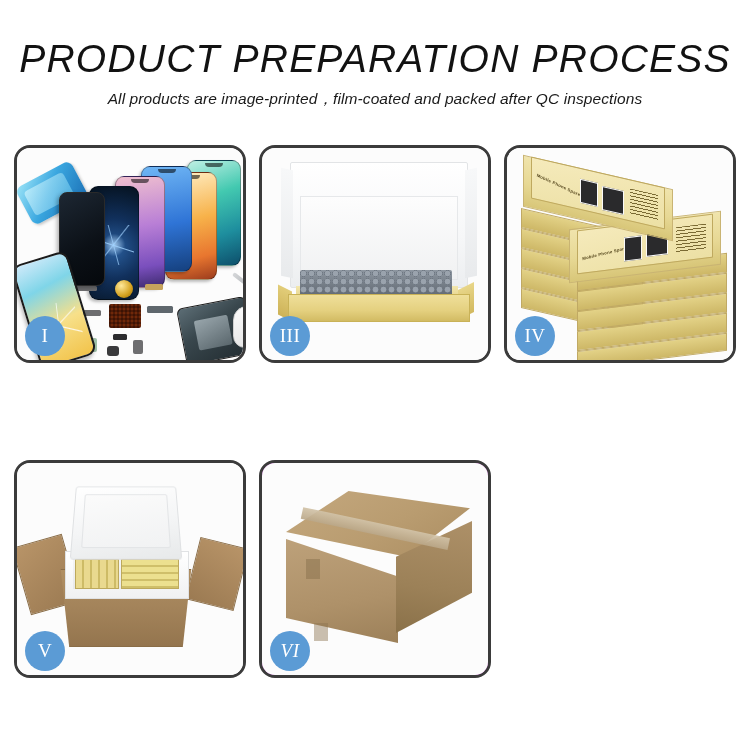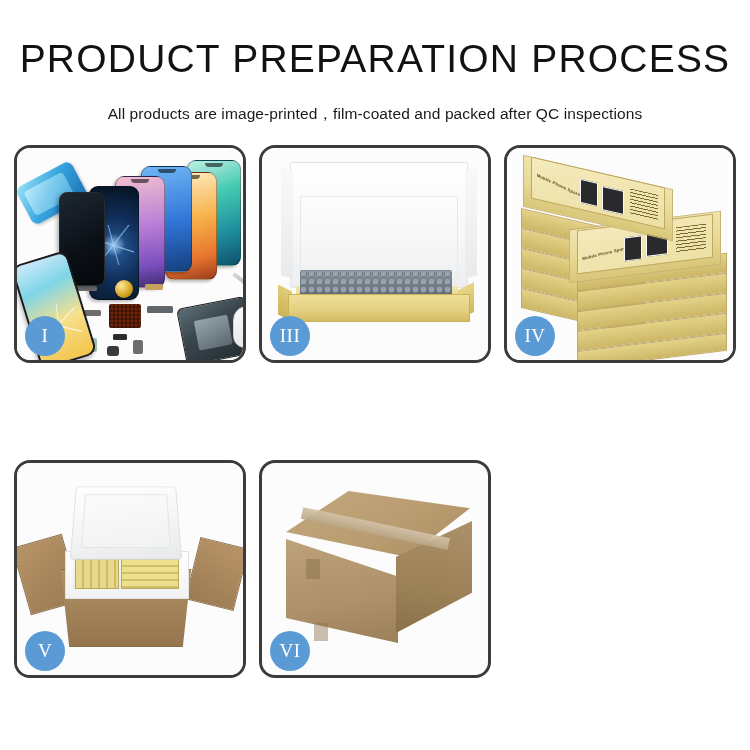--- a/index.html
+++ b/index.html
@@ -23,32 +23,33 @@
     background: #ffffff;
   }
 
   
   .header {
     position: absolute;
     top: 36px;
     left: 0;
     width: 750px;
     text-align: center;
+    font-style: italic;
   }
   .title {
     font-size: 39px;
     letter-spacing: 1.2px;
     font-weight: 400;
     line-height: 46px;
     color: #121212;
     font-family: "Liberation Sans", sans-serif;
     white-space: nowrap;
   }
   .subtitle {
-    margin-top: 22px;
+    margin-top: 7px;
     font-size: 15.5px;
     font-weight: 400;
     color: #1a1a1a;
     letter-spacing: 0.1px;
     white-space: nowrap;
   }
 
   
   .grid {
     position: absolute;
@@ -336,21 +337,21 @@
     border:1px solid #dfe1e3; border-radius:3px;
     transform: perspective(180px) rotateX(16deg);
   }
   .v-lid:after {
     content:""; position:absolute; left:9px; top:8px; right:9px; bottom:10px;
     border:1px solid #e2e4e6; border-radius:2px;
     background: linear-gradient(170deg,#fbfbfb,#f1f2f3);
   }
 
   
-  .p6 { background:#a21caf; }
+  .p6 { background:#a21caf;font-style:italic; }
   .c-top {
     position:absolute; left:24px; top:28px; width:184px; height:66px;
     background: linear-gradient(150deg,#c4a87e 0%,#b99c70 55%,#ab8d61 100%);
     clip-path: polygon(34% 0%, 100% 26%, 66% 100%, 0% 62%);
     border-radius:2px;
   }
   .c-tape {
     position:absolute; left:40px; top:44px; width:150px; height:12px; z-index:3;
     background: linear-gradient(180deg,rgba(210,195,168,.92),rgba(186,167,136,.92));
     transform: rotate(12deg); transform-origin:left center;

